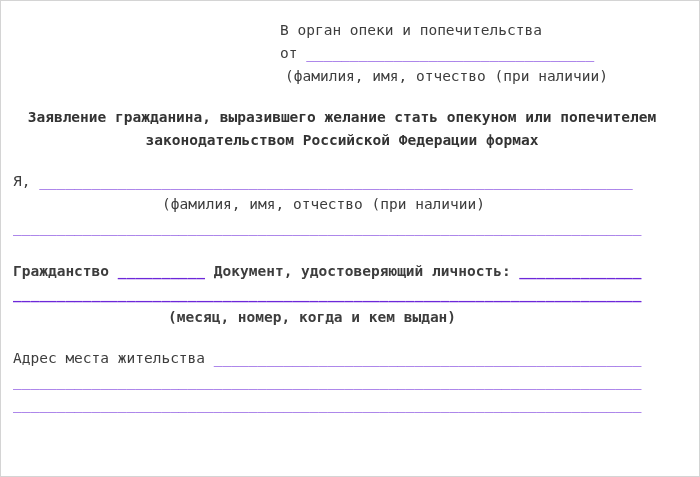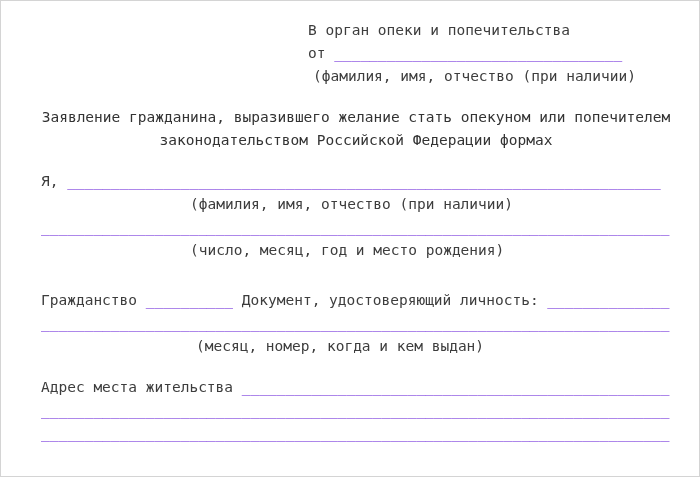--- a/index.html
+++ b/index.html
@@ -8,37 +8,37 @@
     background: #ffffff;
   }
   .page {
     position: relative;
     width: 700px;
     height: 477px;
     box-sizing: border-box;
     background: #ffffff;
     border: 1px solid #d4d4d4;
     overflow: hidden;
-    padding: 18px 28px 0 40px;
+    padding: 18px 28px 0 12px;
     font-family: "DejaVu Sans Mono", "Liberation Mono", monospace;
     font-size: 14.5px;
     line-height: 23px;
     color: #3d3d3d;
   }
   .line { white-space: pre; }
   .addressee-block { margin-left: 267px; }
   .addressee-block .hdr-hint { padding-left: 5px; }
   .form-title {
     margin-top: 18px;
     text-align: center;
-    font-weight: normal;
+    font-weight: bold;
     color: #333333;
   }
   .applicant-block { margin-top: 18px; }
-  .identity-block { margin-top: 27px; }
+  .identity-block { margin-top: 21px; font-weight: bold; }
   .address-block { margin-top: 18px; }
   .hint-fio, .hint-birth { margin-left: 149px; }
   .hint-passport { margin-left: 155px; }
   .blank { color: #6d28d9; }
 </style>
 </head>
 <body>
 
 <div class="page">
 
@@ -50,21 +50,20 @@
 
   <div class="form-title">
     <div class="line">Заявление гражданина, выразившего желание стать опекуном или попечителем</div>
     <div class="line">законодательством Российской Федерации формах</div>
   </div>
 
   <div class="applicant-block">
     <div class="line"><span>Я, </span><span class="blank">____________________________________________________________________</span></div>
     <div class="line hint-fio"><span>(фамилия, имя, отчество (при наличии)</span></div>
     <div class="line"><span class="blank">________________________________________________________________________</span></div>
-    <div class="line hint-birth"><span>(число, месяц, год и место рождения)</span></div>
   </div>
 
   <div class="identity-block">
     <div class="line"><span>Гражданство </span><span class="blank">__________</span><span> Документ, удостоверяющий личность: </span><span class="blank">______________</span></div>
     <div class="line"><span class="blank">________________________________________________________________________</span></div>
     <div class="line hint-passport"><span>(месяц, номер, когда и кем выдан)</span></div>
   </div>
 
   <div class="address-block">
     <div class="line"><span>Адрес места жительства </span><span class="blank">_________________________________________________</span></div>

